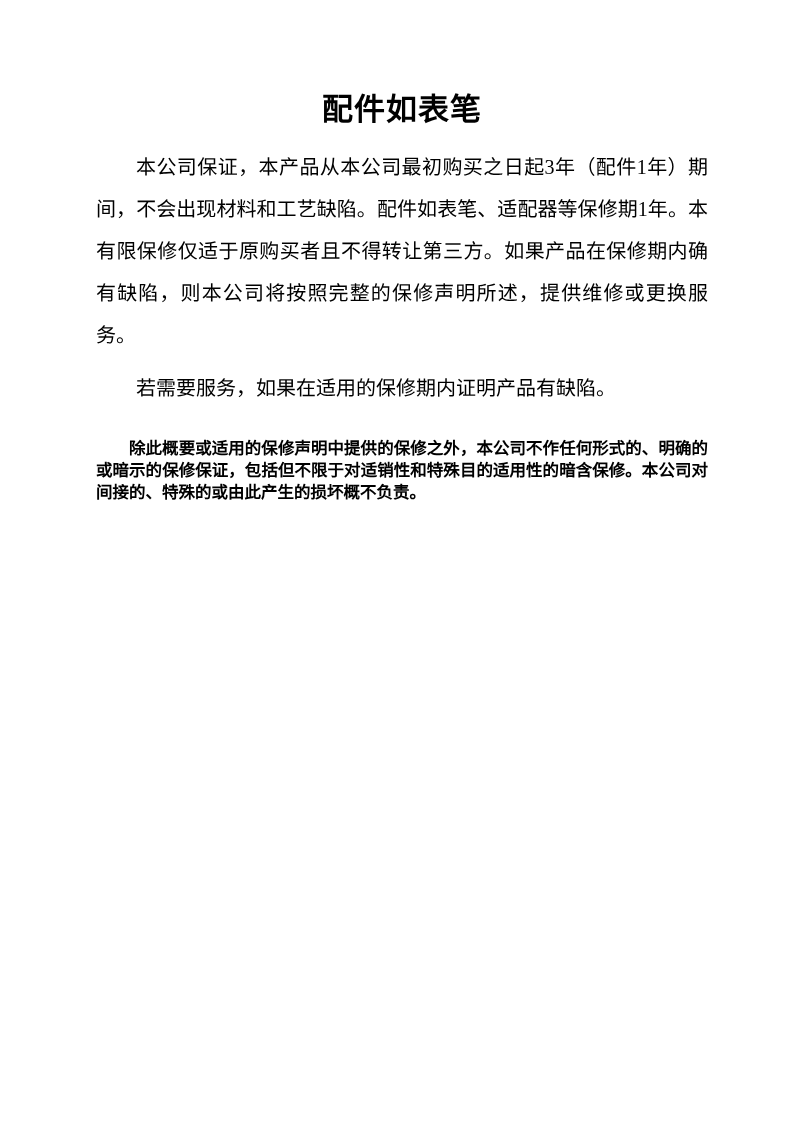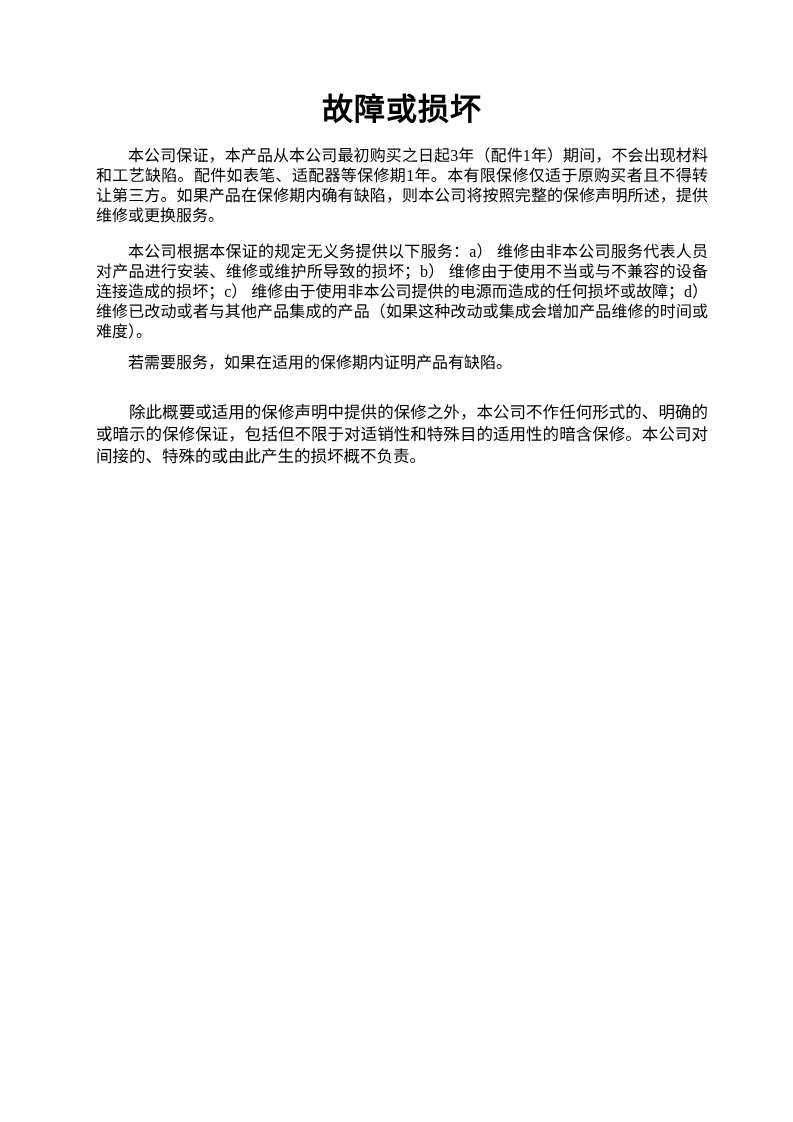--- a/index.html
+++ b/index.html
@@ -24,46 +24,45 @@
   .doc-title {
     margin: 0 0 13px 0;
     font-size: 31px;
     line-height: 40px;
     font-weight: 700;
     text-align: center;
     letter-spacing: 1px;
   }
   .para {
     margin: 16px 0 2px 0;
-    font-size: 16px;
-    line-height: 20px;
+    font-size: 20px;
+    line-height: 42px;
     text-align: justify;
     text-indent: 2em;
   }
   .para.contact {
     margin-top: 11px;
   }
   .disclaimer {
     margin: 29px 0 0 0;
     font-size: 16.5px;
     line-height: 22px;
-    font-weight: 400;
+    font-weight: 700;
     text-align: justify;
     text-indent: 2em;
   }
 </style>
 </head>
 <body>
 
 <div class="page">
-  <h1 class="doc-title">故障或损坏</h1>
+  <h1 class="doc-title">配件如表笔</h1>
 
   <p class="para">本公司保证，本产品从本公司最初购买之日起3年（配件1年）期间，不会出现材料和工艺缺陷。配件如表笔、适配器等保修期1年。本有限保修仅适于原购买者且不得转让第三方。如果产品在保修期内确有缺陷，则本公司将按照完整的保修声明所述，提供维修或更换服务。</p>
 
 
 
 
-  <p class="para">本公司根据本保证的规定无义务提供以下服务：a） 维修由非本公司服务代表人员对产品进行安装、维修或维护所导致的损坏；b） 维修由于使用不当或与不兼容的设备连接造成的损坏；c） 维修由于使用非本公司提供的电源而造成的任何损坏或故障；d） 维修已改动或者与其他产品集成的产品（如果这种改动或集成会增加产品维修的时间或难度）。</p>
 
   <p class="para contact">若需要服务，如果在适用的保修期内证明产品有缺陷。</p>
 
   <p class="disclaimer">除此概要或适用的保修声明中提供的保修之外，本公司不作任何形式的、明确的或暗示的保修保证，包括但不限于对适销性和特殊目的适用性的暗含保修。本公司对间接的、特殊的或由此产生的损坏概不负责。</p>
 </div>
 
 </body></html>

